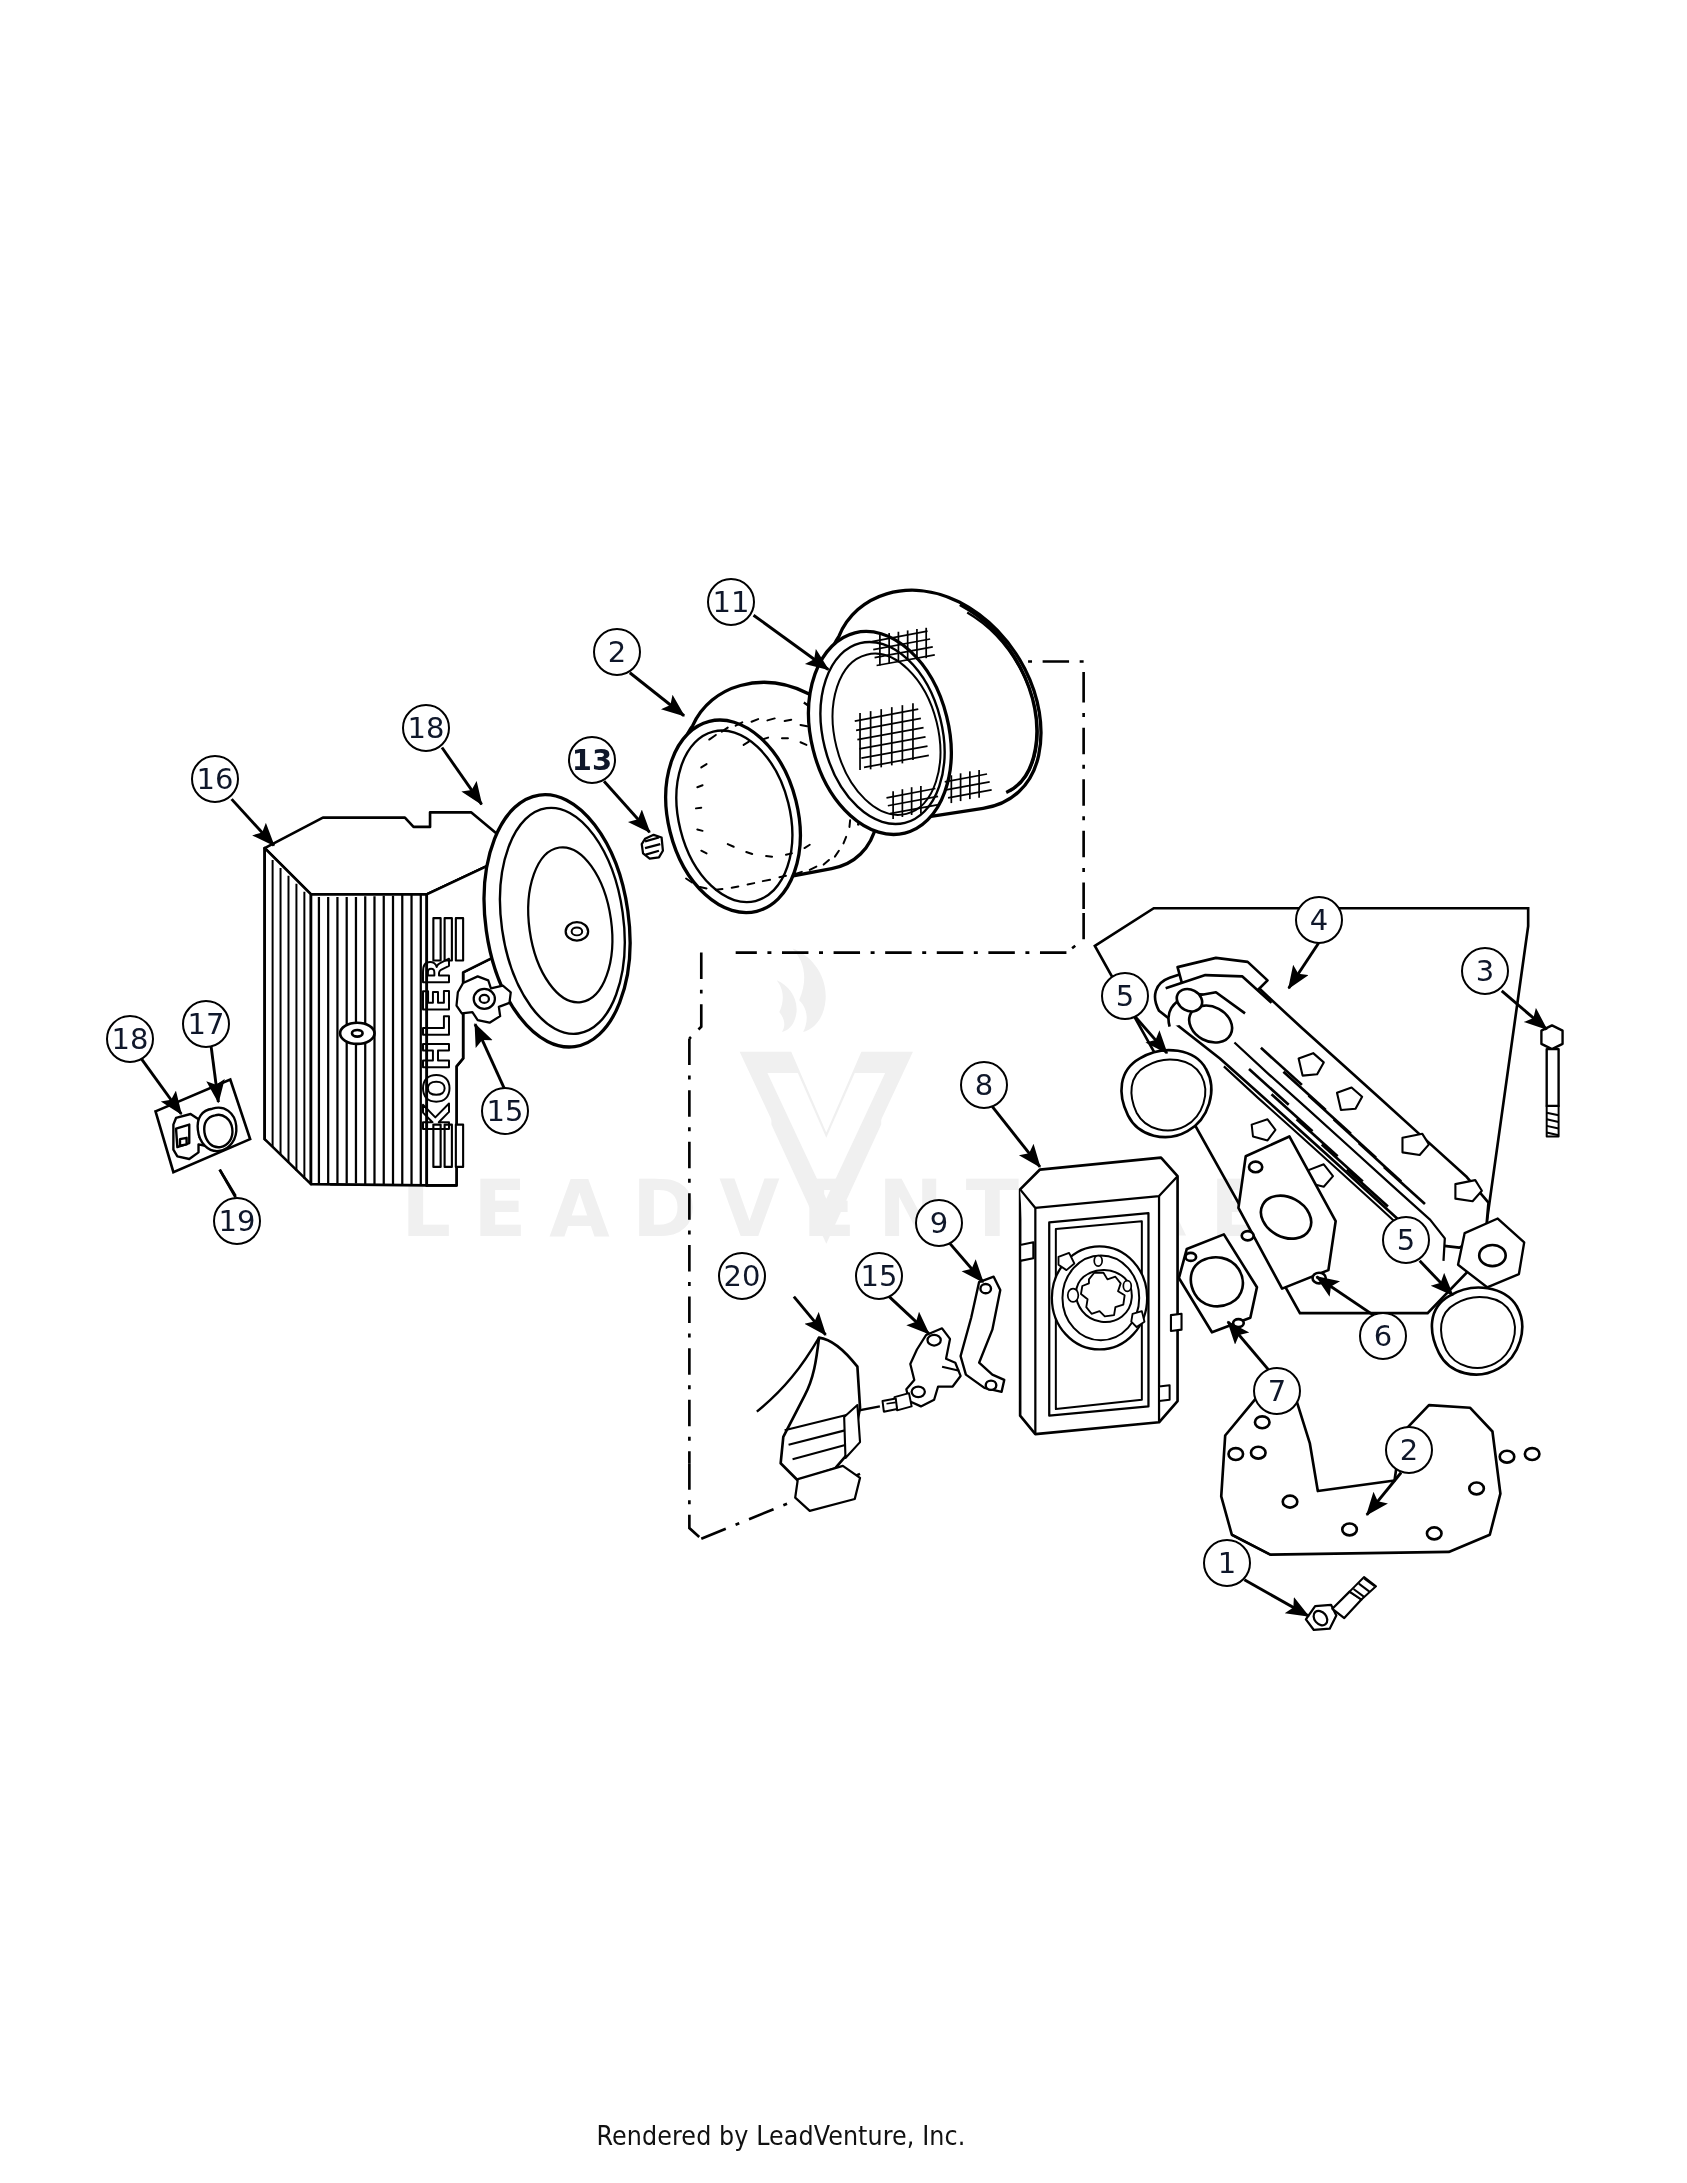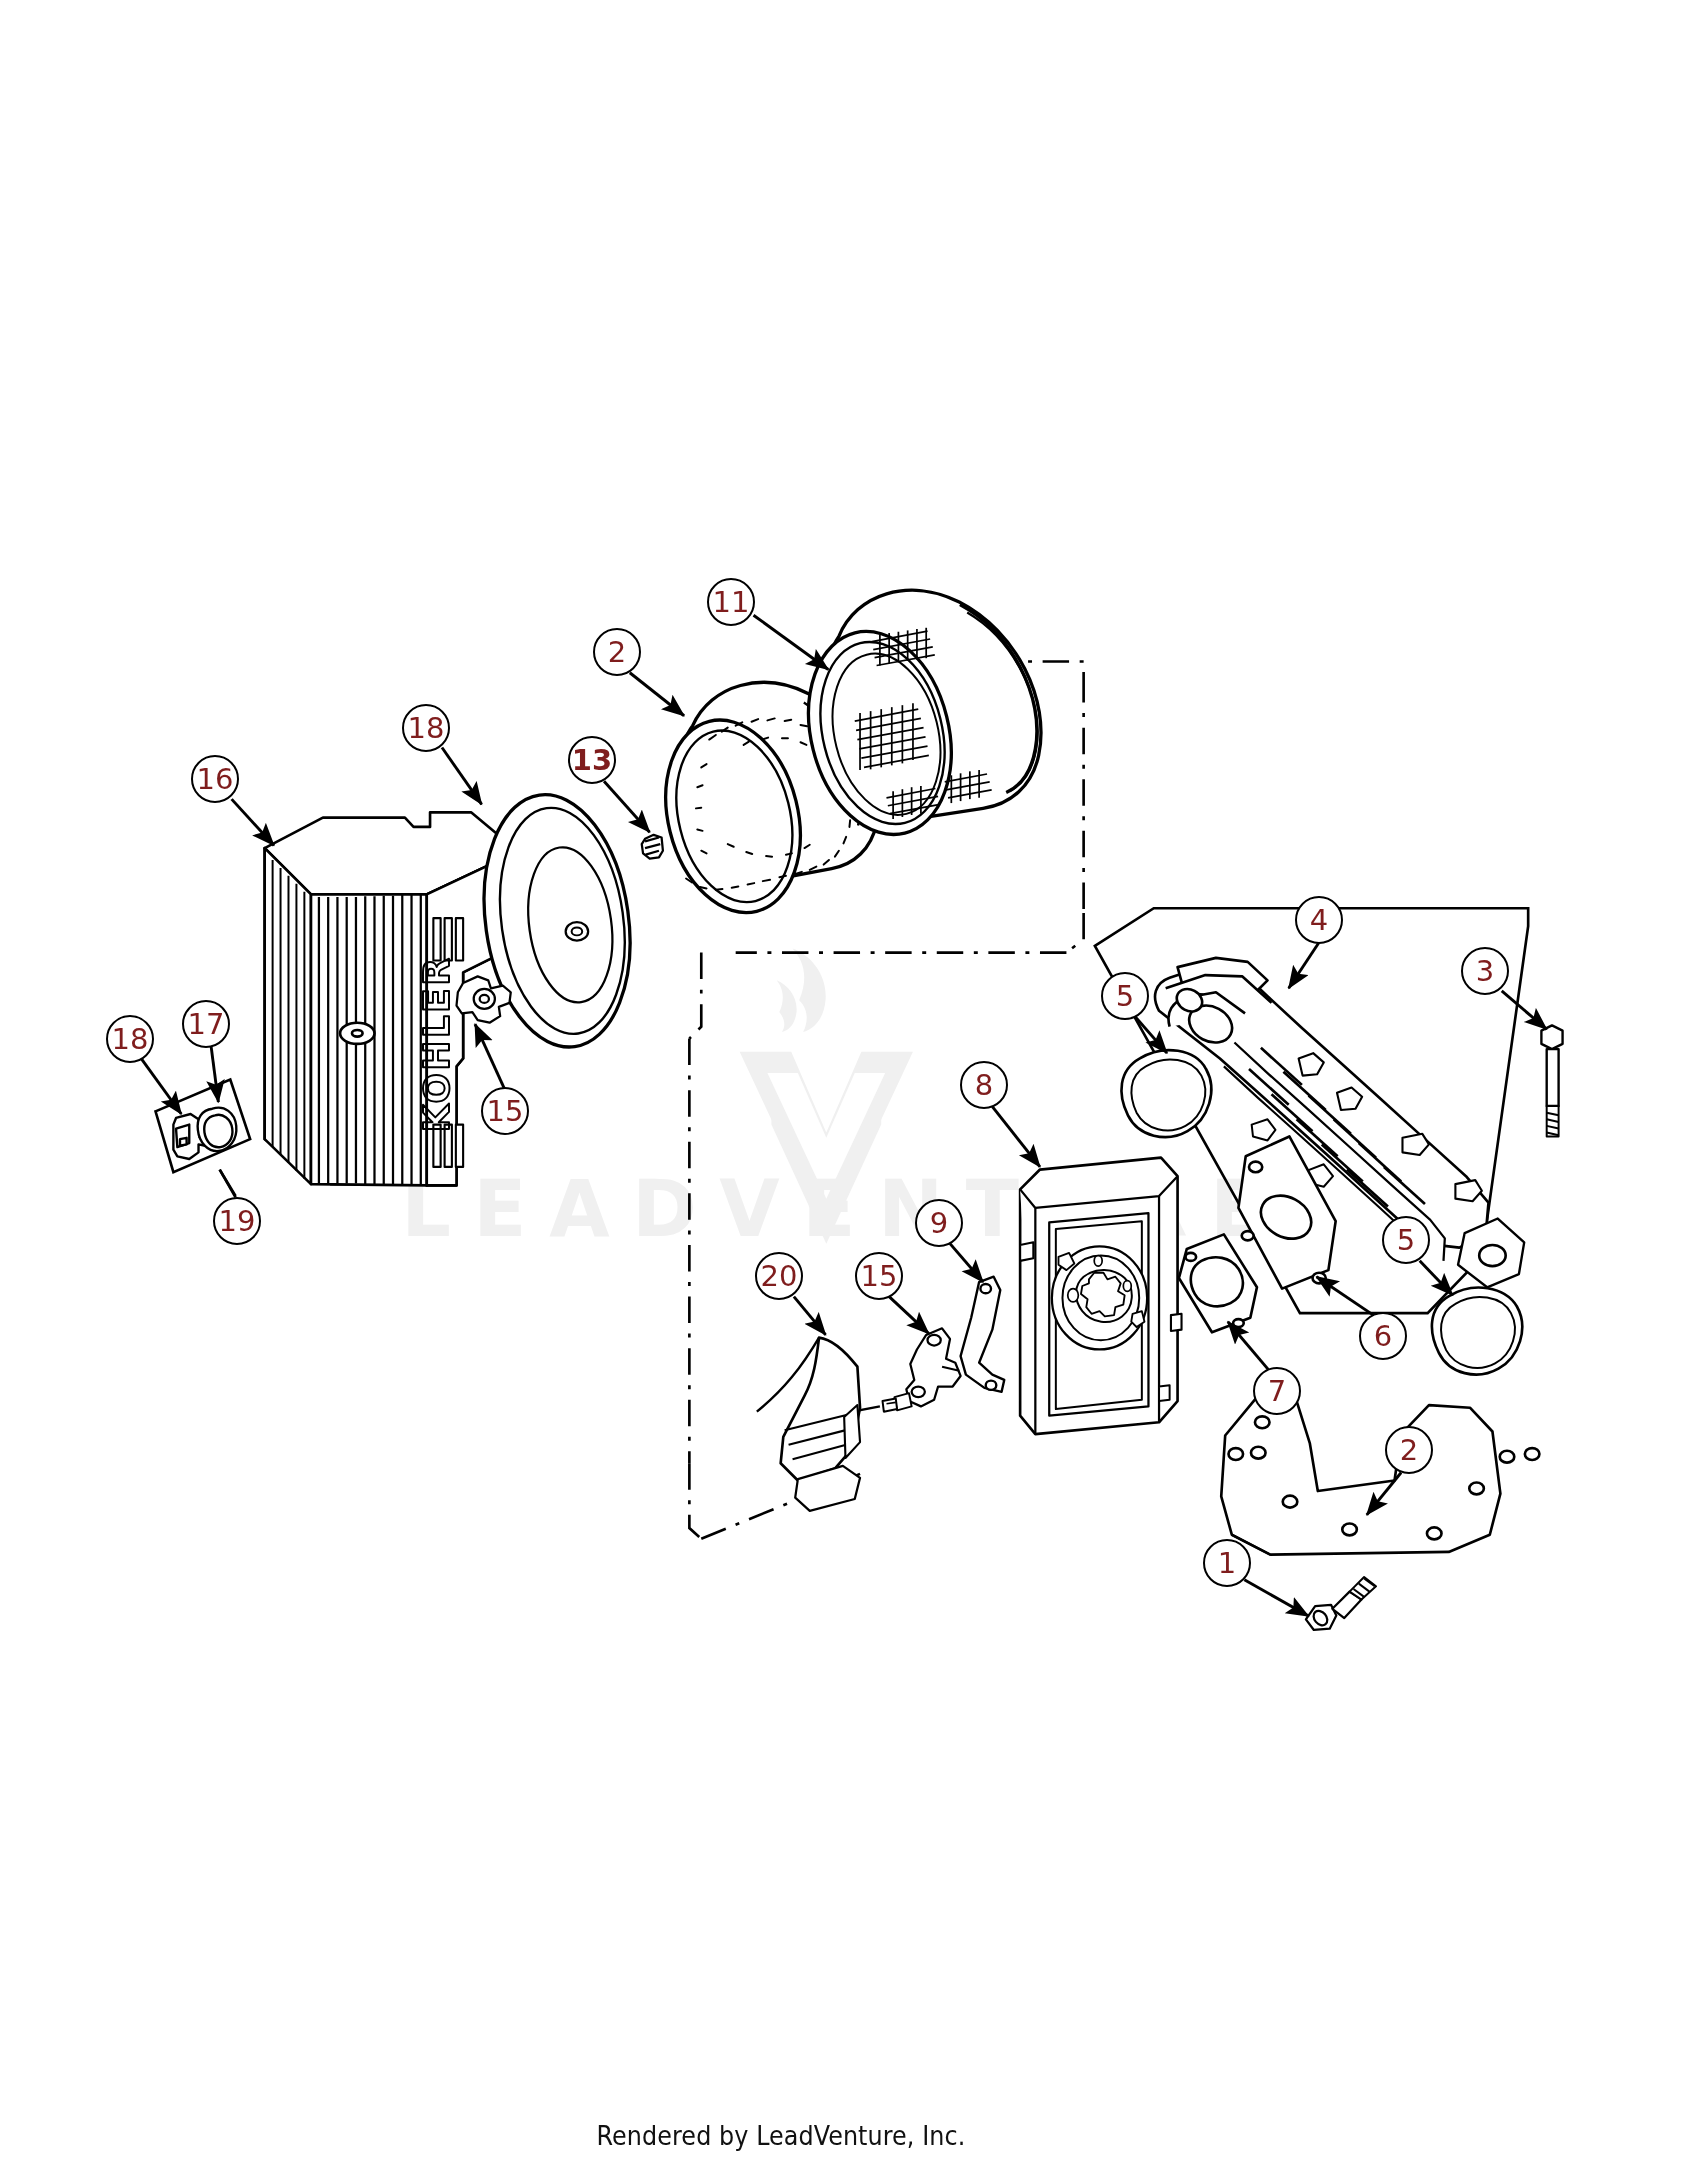--- a/index.html
+++ b/index.html
@@ -19,21 +19,21 @@
     font-size:26.5px;color:#111;letter-spacing:0.1px;
   }
   
   .callout{
     position:absolute;
     width:48px;height:48px;margin-left:-24px;margin-top:-24px;
     border:2.6px solid #000;border-radius:50%;
     background:#fff;
     display:flex;align-items:center;justify-content:center;
     font-family:"DejaVu Sans","Liberation Sans",sans-serif;
-    font-size:29px;line-height:1;color:#7f1d1d;
+    font-size:29px;line-height:1;color:#0f172a;
     box-sizing:border-box;
     user-select:none;
   }
 </style>
 </head>
 <body>
 
 <div id="stage">
 
   <svg id="diagram" viewBox="0 0 2550 3300" xmlns="http://www.w3.org/2000/svg">
@@ -532,18 +532,18 @@
   <div class="callout" style="left:879px;top:1276px;">15</div>
   <div class="callout" style="left:731px;top:602px;">11</div>
   <div class="callout" style="left:617px;top:652px;">2</div>
   <div class="callout" style="left:592px;top:760px;font-weight:bold;">13</div>
   <div class="callout" style="left:426px;top:728px;">18</div>
   <div class="callout" style="left:505px;top:1111px;">15</div>
   <div class="callout" style="left:215px;top:779px;">16</div>
   <div class="callout" style="left:206px;top:987px;margin-top:13px;">17</div>
   <div class="callout" style="left:130px;top:1039px;">18</div>
   <div class="callout" style="left:237px;top:1221px;">19</div>
-  <div class="callout" style="left:779px;top:1276px;">20</div>
+  <div class="callout" style="left:742px;top:1276px;">20</div>
 
   <div class="footer">Rendered by LeadVenture, Inc.</div>
 
 </div>
 
 
 </body></html>

